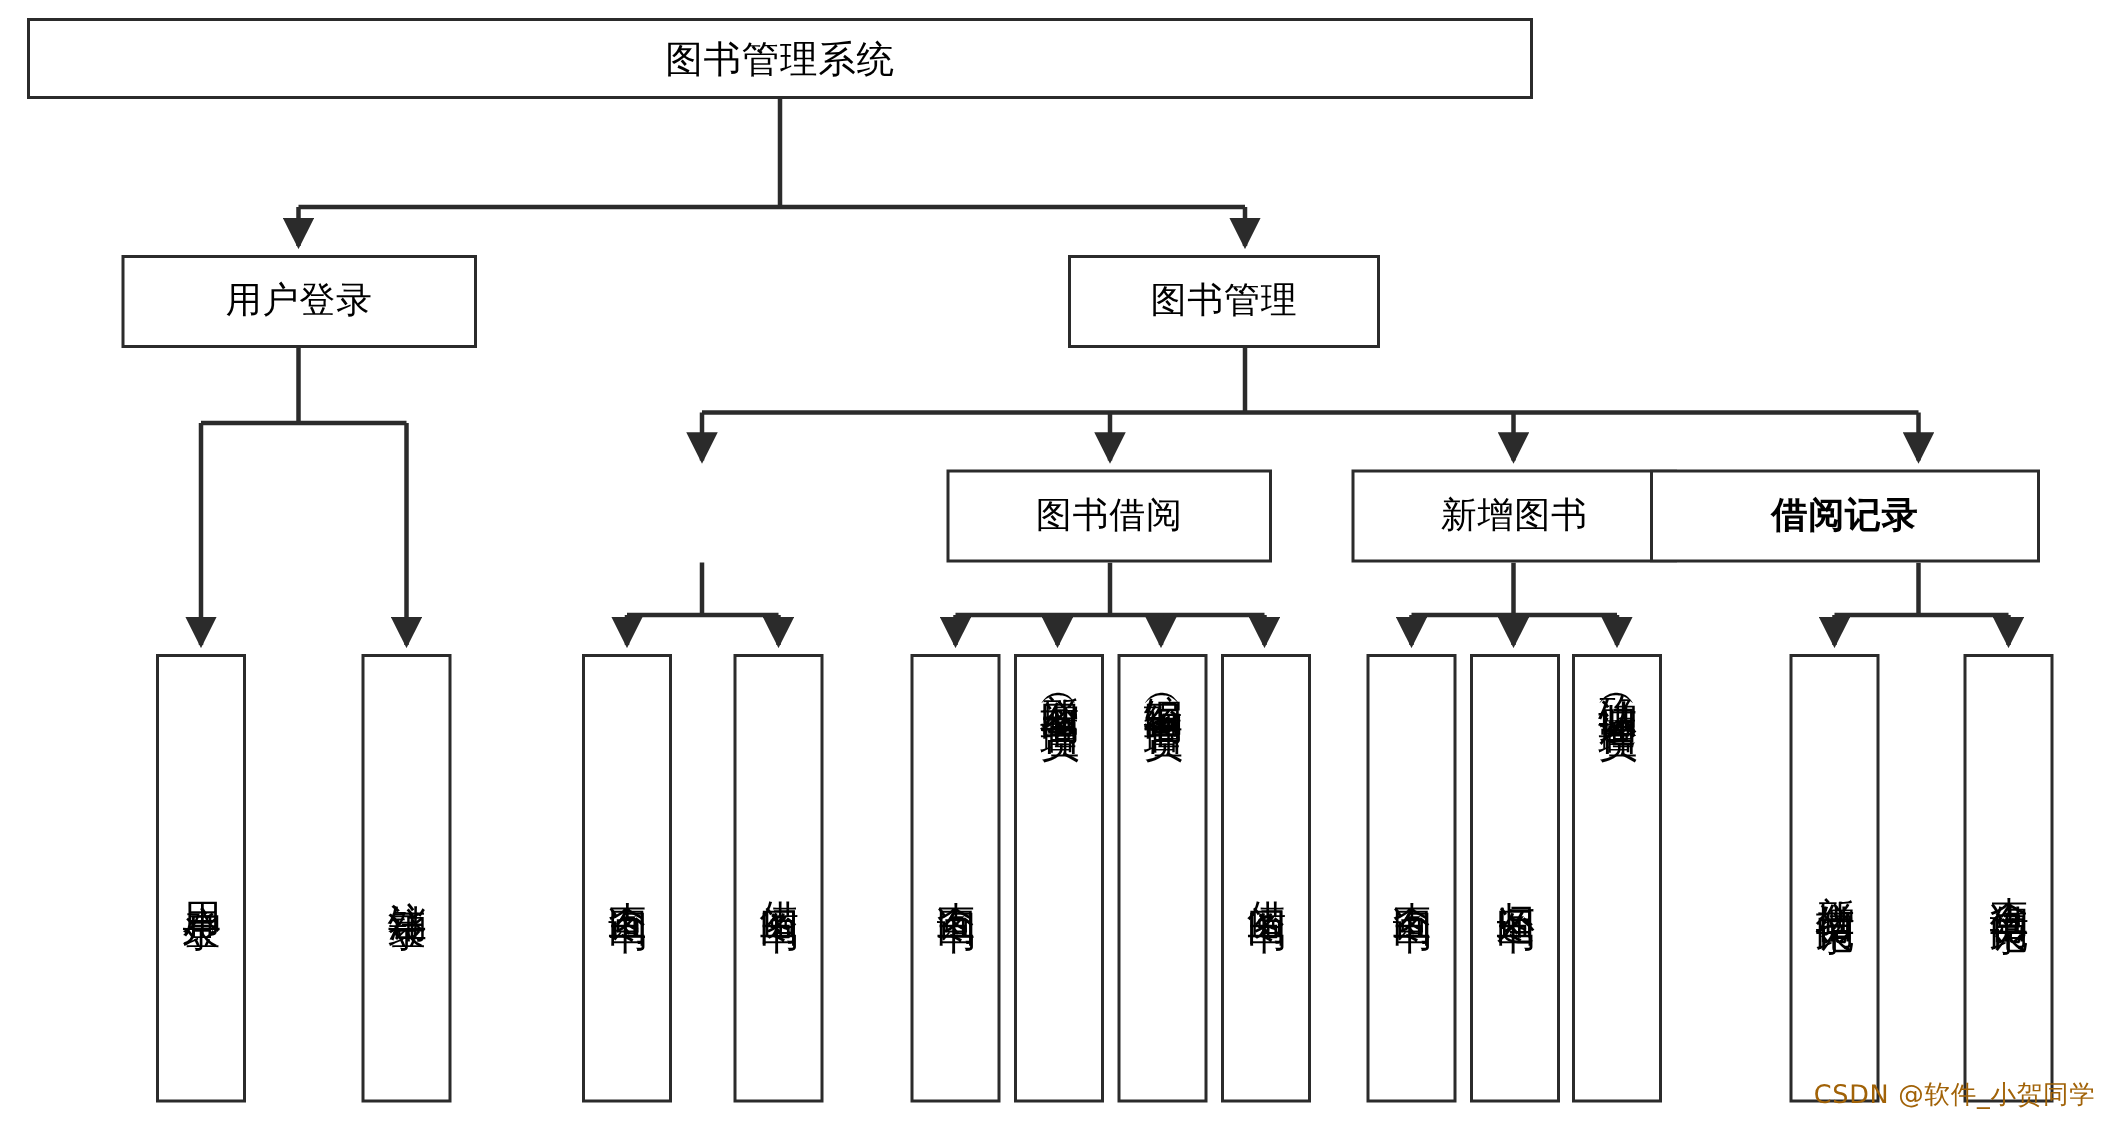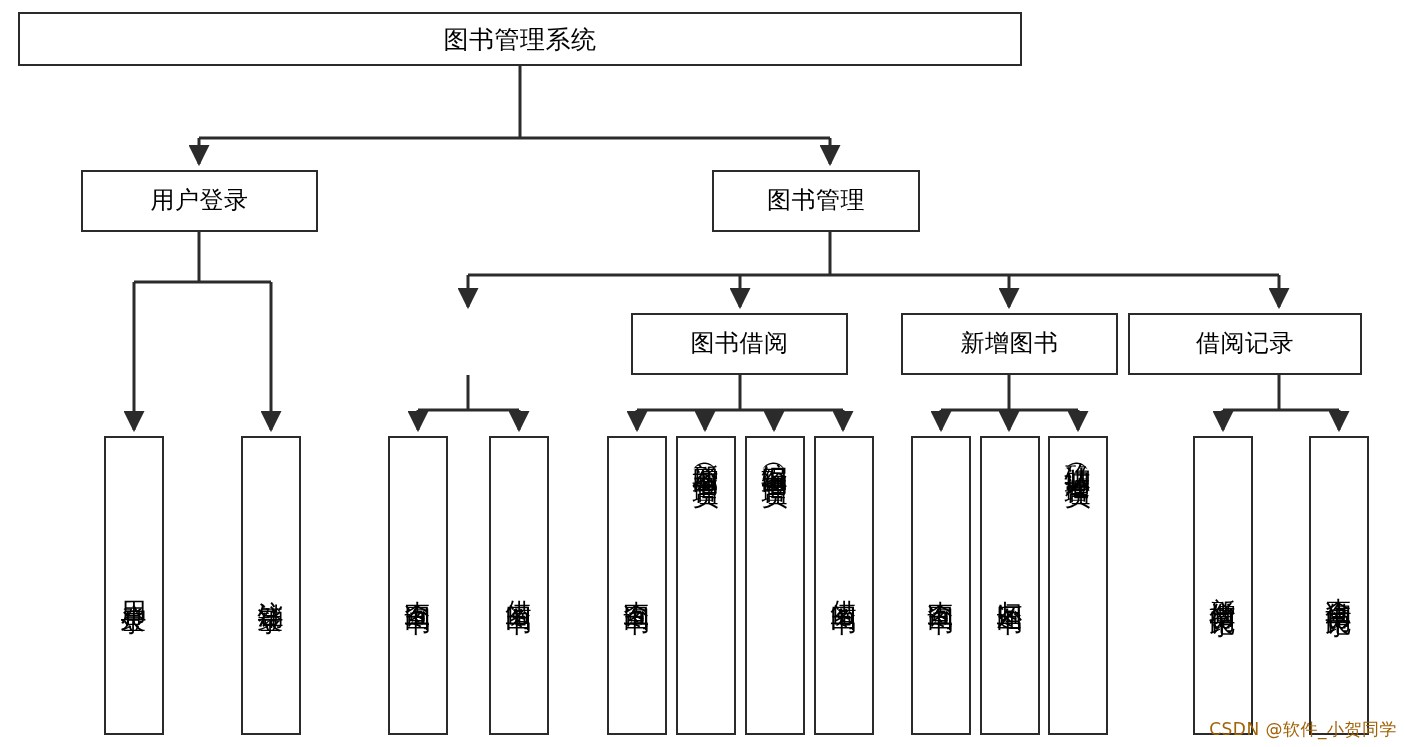--- a/index.html
+++ b/index.html
@@ -146,21 +146,21 @@
 
 
   <div class="node node-l3" style="left:631px; top:313px; width:217px; height:62px;">
     <span class="label">图书借阅</span>
   </div>
 
   <div class="node node-l3" style="left:901px; top:313px; width:217px; height:62px;">
     <span class="label">新增图书</span>
   </div>
 
-  <div class="node node-l3" style="left:1128px; top:313px; width:234px; height:62px;">
+  <div class="node node-l3" style="left:1100px; top:313px; width:260px; height:62px;font-weight:bold;">
     <span class="label">借阅记录</span>
   </div>
 
   <div class="node node-leaf leaf-center" style="left:104px; top:436px; width:60px; height:299px;">
     <span class="label">用户登录</span>
   </div>
   <div class="node node-leaf leaf-center" style="left:241px; top:436px; width:60px; height:299px;">
     <span class="label">注销登录</span>
   </div>
 

